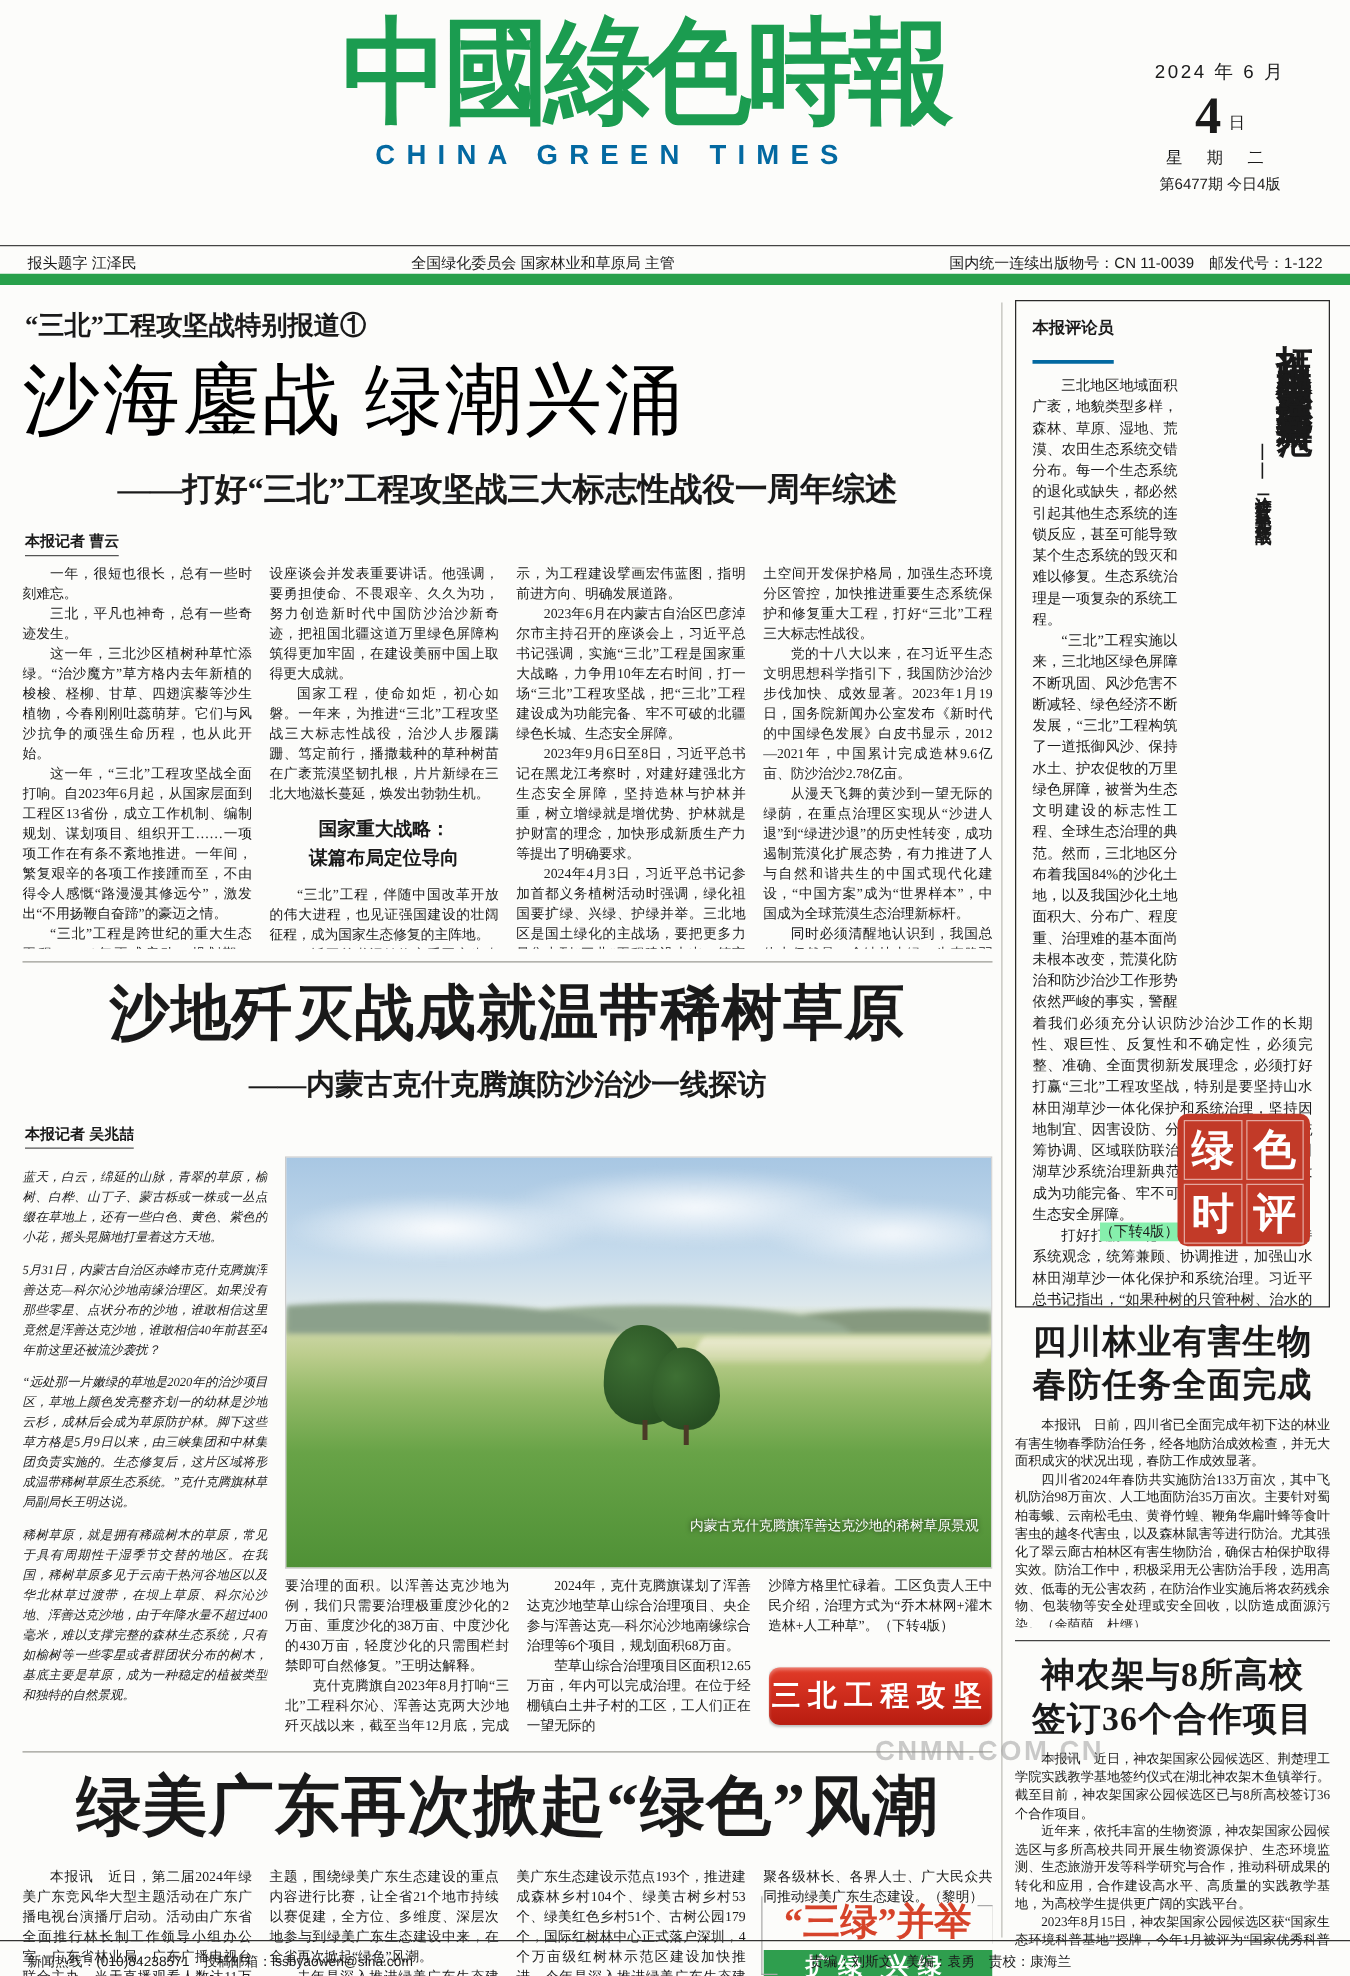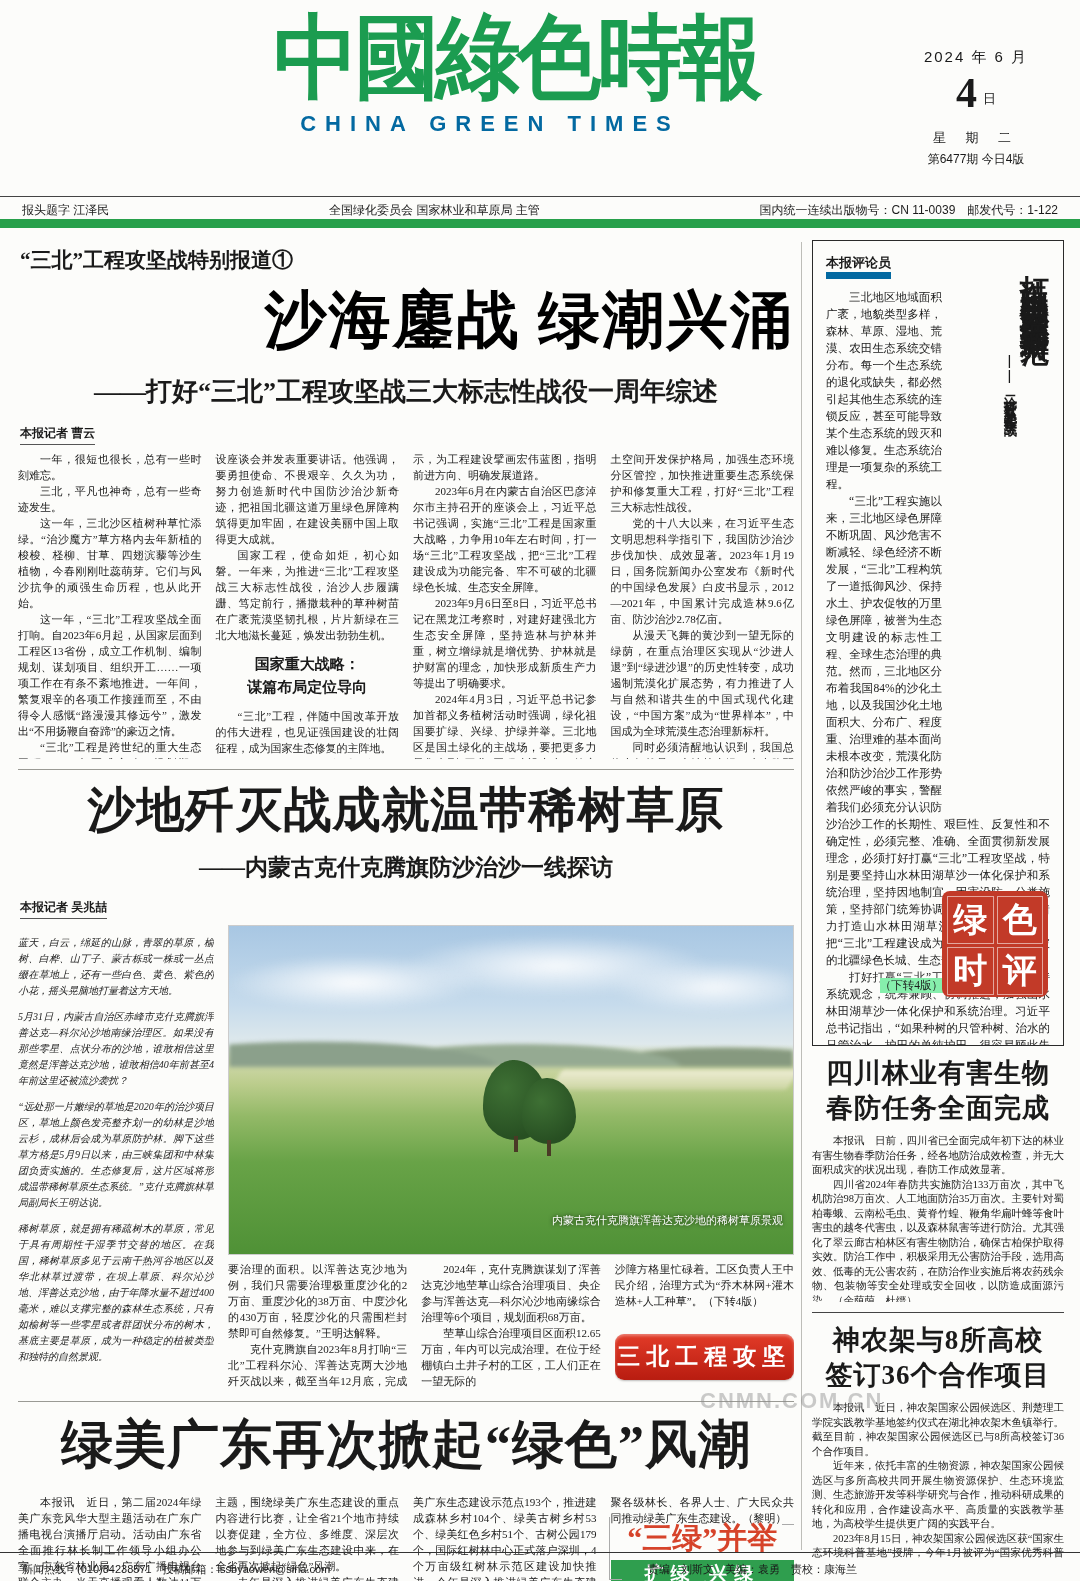--- a/index.html
+++ b/index.html
@@ -18,34 +18,34 @@
   .qr-labels{display:flex;gap:14px;margin-top:6px;font-size:11px;font-weight:bold;letter-spacing:2px;width:214px;justify-content:space-between;}
   .website{margin-top:8px;font-size:12.5px;}
   .mast{position:absolute;left:255px;top:10px;width:470px;text-align:center;}
   .mast-cn{font-size:92px;line-height:1.05;font-weight:900;color:#1b9c50;letter-spacing:-4px;white-space:nowrap;
            font-family:"Liberation Serif","DejaVu Serif",serif;transform:scaleX(.92);}
   .mast-en{margin-top:4px;font-size:22px;font-weight:bold;color:#0369a1;letter-spacing:9px;}
   .dateblock{position:absolute;right:24px;top:48px;width:160px;text-align:center;}
   .d1{font-size:15px;letter-spacing:2px;}
   .d2{margin-top:2px;font-size:13px;}
   .d2 b{font-size:42px;font-weight:bold;font-family:"Liberation Serif",serif;vertical-align:-4px;margin-right:6px;}
-  .d3{font-size:13px;letter-spacing:8px;margin-top:12px;}
+  .d3{font-size:13px;letter-spacing:8px;margin-top:0px;}
   .d4{font-size:12px;margin-top:4px;}
   .info-row{position:absolute;left:0;top:196px;width:1080px;border-top:1px solid #444;
             display:flex;justify-content:space-between;padding:5px 22px;box-sizing:border-box;font-size:12px;}
   .green-bar{position:absolute;left:0;top:219px;width:1080px;height:9px;background:#27a04b;}
 
   
   .main-left{position:absolute;left:18px;top:236px;width:776px;}
   .vdiv{position:absolute;left:801px;top:242px;width:1px;height:1308px;background:#bdbdb8;}
   .sidebar{position:absolute;left:812px;top:240px;width:252px;}
 
   
   .kicker{font-size:21px;font-weight:bold;margin:10px 0 2px 2px;}
-  .h1{font-size:62px;font-weight:700;text-align:right;letter-spacing:2px;margin-top:4px;}
+  .h1{font-size:62px;font-weight:400;text-align:left;letter-spacing:2px;margin-top:4px;}
   .h1sub{font-size:26px;font-weight:bold;text-align:center;margin-top:12px;}
   .byline{display:inline-block;font-size:12px;margin:16px 0 6px 2px;border-bottom:1px solid #555;padding-bottom:2px;font-weight:bold;}
   .cols{display:flex;gap:14px;height:308px;overflow:hidden;}
   .col{flex:1;font-size:11px;line-height:16px;text-align:justify;font-family:"Liberation Serif","DejaVu Serif",serif;}
   .col p,.side-body p,.comm-text p{margin:0;text-indent:2em;}
   .flush{text-indent:0 !important;}
   .inhead{font-weight:900;text-align:center;font-size:15px;line-height:1.5;margin:10px 0;font-family:"Liberation Sans",sans-serif;}
   .hdiv{border:none;border-top:1px solid #9a9a94;margin:10px 0 8px 0;}
 
   
@@ -83,21 +83,21 @@
   .gcols{display:flex;gap:14px;height:128px;overflow:hidden;}
   .slogan{text-align:center;position:relative;margin-top:4px;}
   .slogan-title{display:inline-block;position:relative;color:#d6432a;font-size:30px;font-weight:900;padding:0 14px;}
   .slogan-title::before{content:"";position:absolute;left:-4px;bottom:-34px;width:12px;height:62px;border-left:1px solid #aaa;border-bottom:1px solid #aaa;}
   .slogan-title::after{content:"";position:absolute;right:-4px;top:-6px;width:12px;height:30px;border-right:1px solid #aaa;border-top:1px solid #aaa;}
   .slogan-pill{display:inline-block;margin-top:8px;background:#2f9e4e;color:#fff;font-size:19px;font-weight:900;
      letter-spacing:7px;padding:6px 16px 7px 16px;}
 
   
   .comm-box{position:relative;border:1.5px solid #2a2a2a;height:806px;padding:12px 13px;box-sizing:border-box;overflow:hidden;}
-  .comm-label{display:inline-block;font-size:13px;font-weight:bold;border-bottom:7px solid #0369a1;padding-bottom:0;margin-bottom:10px;}
+  .comm-label{display:inline-block;font-size:13px;font-weight:bold;border-bottom:3px solid #0369a1;padding-bottom:17px;margin-bottom:10px;}
   .comm-float{float:right;width:100px;height:556px;display:flex;justify-content:flex-end;margin-left:8px;}
   .comm-sub{writing-mode:vertical-rl;font-size:13px;font-weight:bold;letter-spacing:2px;margin-top:102px;line-height:1.2;}
   .comm-head{writing-mode:vertical-rl;font-size:29px;font-weight:900;letter-spacing:4px;line-height:1.1;
      font-family:"Liberation Serif","DejaVu Serif",serif;}
   .comm-text,.comm-last{font-size:11.5px;line-height:17px;text-align:justify;font-family:"Liberation Serif",serif;}
   .comm-last{margin:0;text-indent:2em;}
   .seal{position:absolute;right:15px;bottom:48px;width:106px;height:106px;background:#c23a28;border-radius:8px;
      display:grid;grid-template-columns:1fr 1fr;grid-template-rows:1fr 1fr;gap:3px;padding:5px;box-sizing:border-box;z-index:3;}
   .seal i{font-style:normal;display:flex;align-items:center;justify-content:center;color:#fff;font-size:34px;font-weight:900;
      font-family:"Liberation Serif",serif;border:1px solid rgba(255,255,255,.55);}

